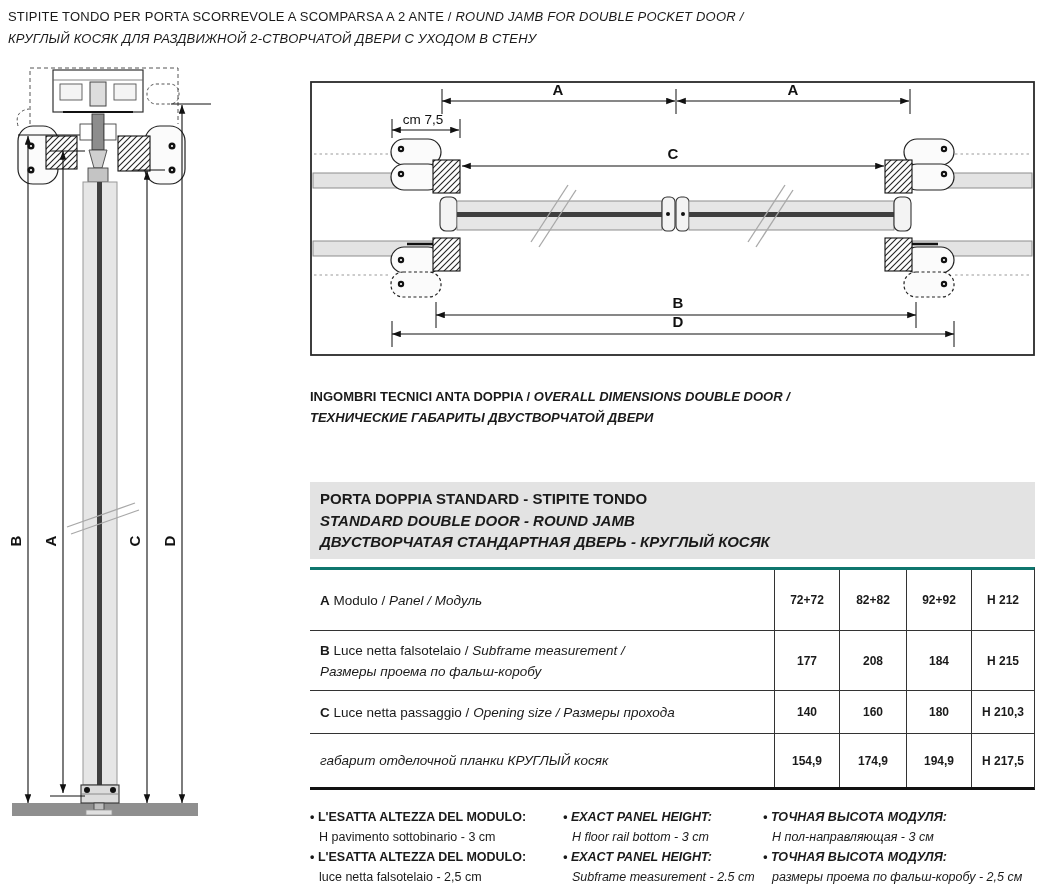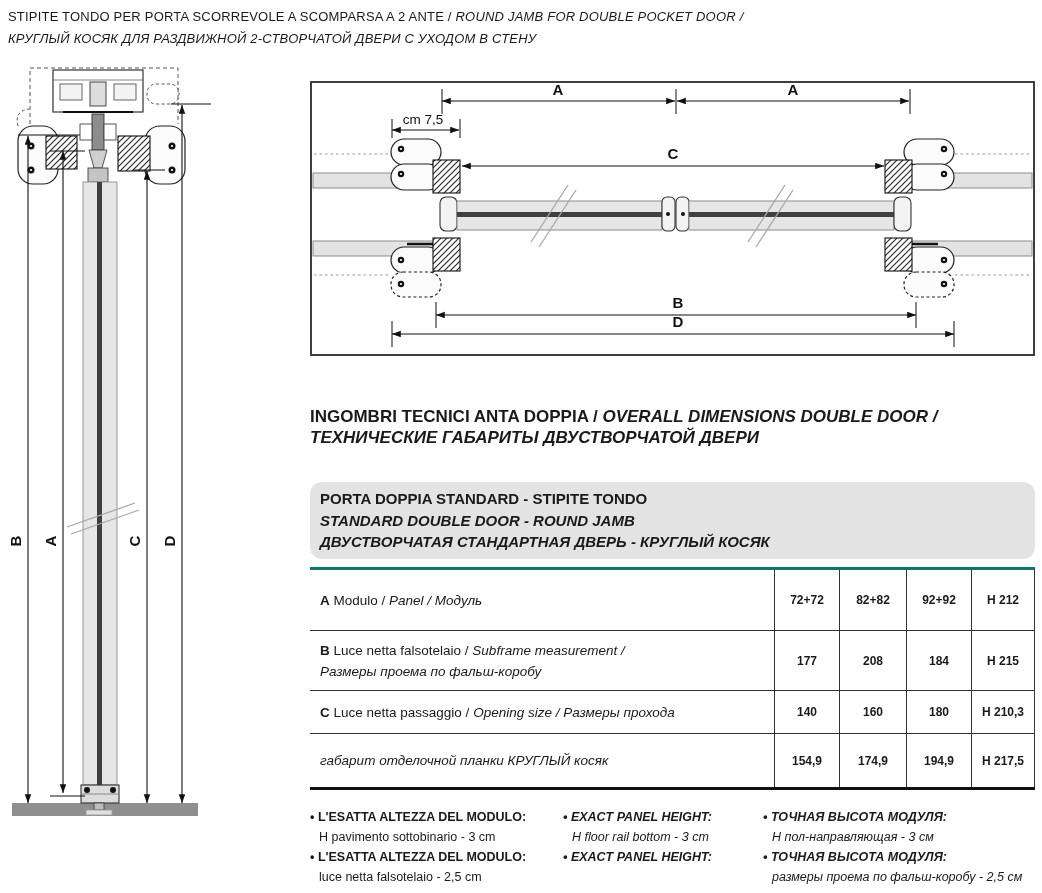--- a/index.html
+++ b/index.html
@@ -10,25 +10,25 @@
   .doc-header { position:absolute; left:8px; top:6px; width:760px; font-size:13px; line-height:22px; letter-spacing:.2px; }
   .doc-header .en, .doc-header .ru { font-style:italic; }
 
   
   .section-svg { position:absolute; left:5px; top:58px; }
   .plan-svg { position:absolute; left:310px; top:81px; }
   svg text.dim { font-family:"Liberation Sans", sans-serif; font-weight:bold; font-size:15px; fill:#111; }
   svg text.small { font-family:"Liberation Sans", sans-serif; font-weight:normal; font-size:13.5px; fill:#111; }
 
   
-  .section-title { position:absolute; left:310px; top:406px; width:727px; font-size:17px; font-weight:bold; line-height:21px; }
+  .section-title { position:absolute; left:310px; top:386px; width:727px; font-size:13px; font-weight:bold; line-height:21px; }
   .section-title .en, .section-title .ru { font-style:italic; }
 
   
-  .table-header { position:absolute; left:310px; top:482px; width:725px; height:77px; background:#e3e3e3; padding:6px 0 0 10px; font-size:15px; font-weight:bold; line-height:21.5px;border-radius:12px; }
+  .table-header { position:absolute; left:310px; top:482px; width:725px; height:77px; background:#e3e3e3; padding:6px 0 0 10px; font-size:15px; font-weight:bold; line-height:21.5px; }
   .table-header .en, .table-header .ru { font-style:italic; }
 
   
   .spec-table { position:absolute; left:310px; top:567px; width:725px; border-top:3px solid #0f766e; border-bottom:3px solid #111; border-right:1px solid #333; }
   .spec-table .tr { display:flex; border-top:1px solid #333; }
   .spec-table .tr:first-child { border-top:none; }
   .r-a { height:60px; } .r-b { height:60px; } .r-c { height:43px; } .r-d { height:54px; }
   .td { display:flex; align-items:center; }
   .td.label { flex:1; padding-left:10px; flex-direction:column; justify-content:center; align-items:flex-start; font-size:13.5px; line-height:21px; }
   .td.label .letter { font-weight:bold; }
@@ -321,20 +321,21 @@
         <div class="txt">luce netta falsotelaio - 2,5 cm</div>
       </div>
     </div>
     <div class="col en">
       <div class="item">
         <div class="ttl"><span>•</span> <span>EXACT PANEL HEIGHT:</span></div>
         <div class="txt">H floor rail bottom - 3 cm</div>
       </div>
       <div class="item">
         <div class="ttl"><span>•</span> <span>EXACT PANEL HEIGHT:</span></div>
+        <div class="txt">Subframe measurement - 2.5 cm</div>
       </div>
     </div>
     <div class="col ru">
       <div class="item">
         <div class="ttl"><span>•</span> <span>ТОЧНАЯ ВЫСОТА МОДУЛЯ:</span></div>
         <div class="txt">Н пол-направляющая - 3 см</div>
       </div>
       <div class="item">
         <div class="ttl"><span>•</span> <span>ТОЧНАЯ ВЫСОТА МОДУЛЯ:</span></div>
         <div class="txt">размеры проема по фальш-коробу - 2,5 см</div>

